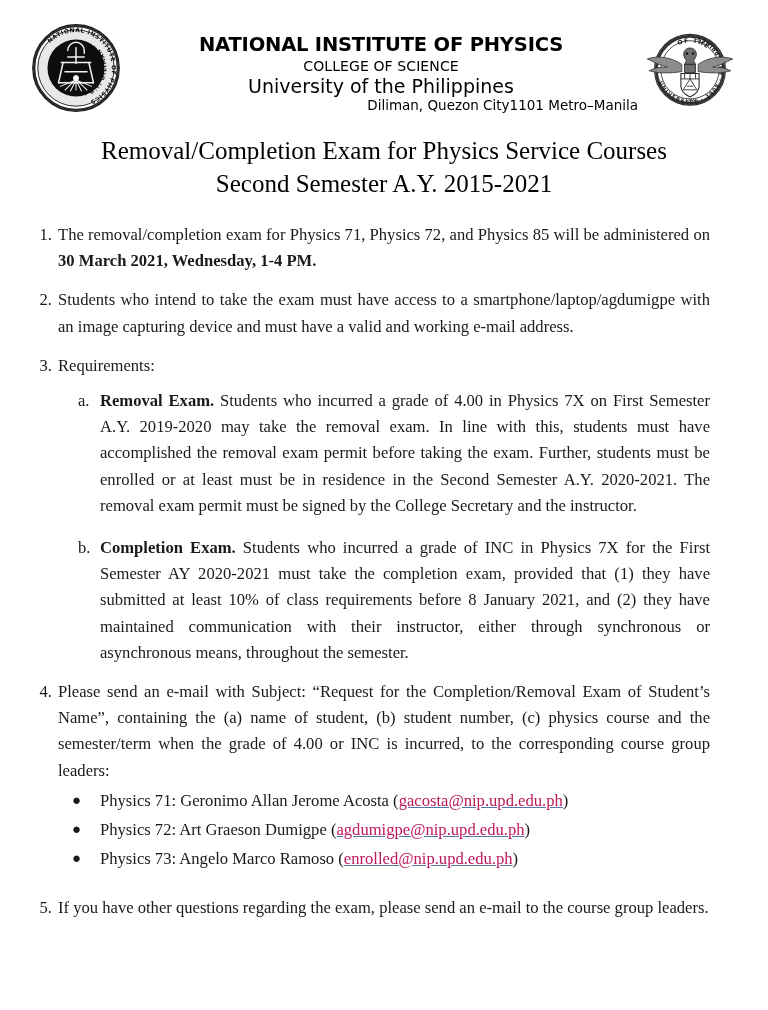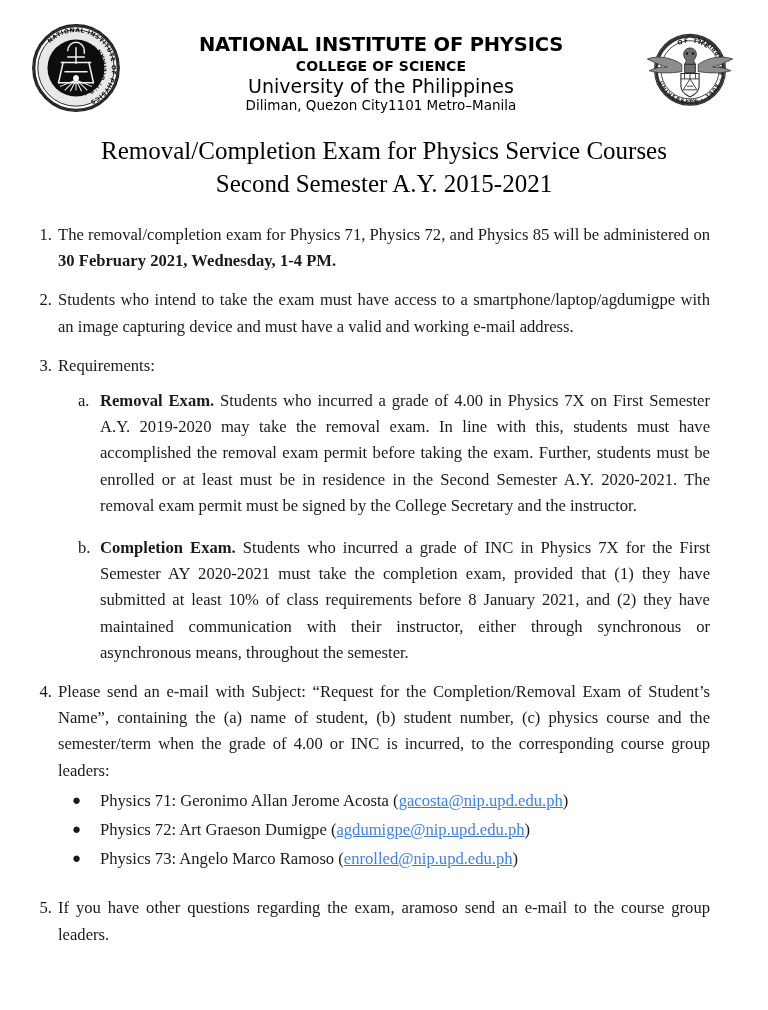--- a/index.html
+++ b/index.html
@@ -58,33 +58,34 @@
     line-height: 1.16;
   }
   .head-line1 {
     font-size: 19.5px;
     font-weight: 700;
     letter-spacing: -0.2px;
     white-space: nowrap;
   }
   .head-line2 {
     font-size: 14px;
-    font-weight: 700;
+    font-weight: 400;
     letter-spacing: 0.1px;
     margin-top: 1px;
   }
   .head-line3 {
     font-size: 19px;
     font-weight: 400;
     margin-top: 1px;
   }
   .head-line4 {
     font-size: 13.5px;
     font-weight: 400;
     margin-top: 1px;
+    text-align: right;
   }
 
   
   .doc-title {
     text-align: center;
     font-size: 25px;
     line-height: 1.32;
     color: #000000;
     margin: 30px 0 0 0;
     padding: 0 40px;
@@ -159,21 +160,21 @@
   }
   ul.bullet-list > li > .bullet {
     position: absolute;
     left: 6px;
     top: 0;
     font-size: 15px;
     line-height: 1.62;
   }
 
   a.email, .email-link {
-    color: #3b82f6;
+    color: #be185d;
     text-decoration: underline;
     text-decoration-color: #5577a8;
   }
 
   .spacer-4 { height: 10px; }
 
   
   .seal { display: block; }
 </style>
 </head>
@@ -282,21 +283,21 @@
   <div class="doc-title">
     <span class="t-line">Removal/Completion Exam for Physics Service Courses</span>
     <span class="t-line">Second Semester A.Y. 2015-2021</span>
   </div>
 
   <div class="body-wrap">
     <ol class="num-list">
 
       <li>
         <span class="marker">1.</span>
-        <p class="para"><span>The removal/completion exam for Physics 71, Physics 72, and Physics 85 will be administered on </span><span class="bold">30 February 2021, Wednesday, 1-4 PM.</span></p>
+        <p class="para"><span>The removal/completion exam for Physics 71, Physics 72, and Physics 85 will be administered on </span><span class="bold">30 March 2021, Wednesday, 1-4 PM.</span></p>
       </li>
 
       <li>
         <span class="marker">2.</span>
         <p class="para">Students who intend to take the exam must have access to a smartphone/laptop/agdumigpe with an image capturing device and must have a valid and working e-mail address.</p>
       </li>
 
       <li>
         <span class="marker">3.</span>
         <p class="para">Requirements:</p>
@@ -327,19 +328,19 @@
           <li>
             <span class="bullet">●</span><span>Physics 73: Angelo Marco Ramoso (</span><a class="email" href="#">enrolled@nip.upd.edu.ph</a><span>)</span>
           </li>
         </ul>
       </li>
 
       <div class="spacer-4"></div>
 
       <li>
         <span class="marker">5.</span>
-        <p class="para">If you have other questions regarding the exam, aramoso send an e-mail to the course group leaders.</p>
+        <p class="para">If you have other questions regarding the exam, please send an e-mail to the course group leaders.</p>
       </li>
 
     </ol>
   </div>
 
 </div>
 
 </body></html>

